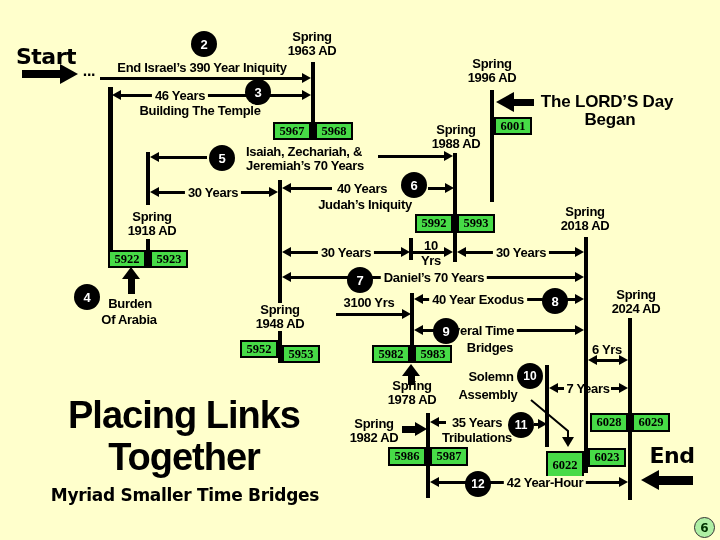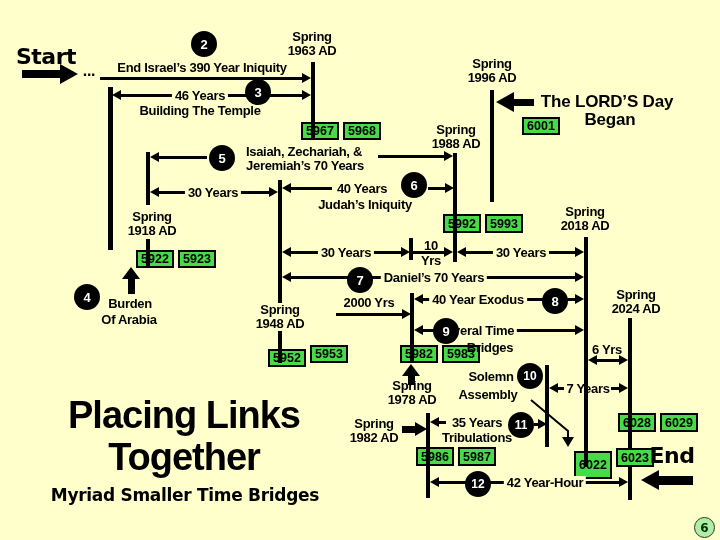--- a/index.html
+++ b/index.html
@@ -29,21 +29,21 @@
   .date{position:absolute;transform:translate(-50%,-50%);text-align:center;color:#000;
         font-weight:bold;font-size:13px;letter-spacing:-0.3px;line-height:14px;white-space:nowrap;}
   .date.bg{background:#FFFFCC;padding:0 2px;}
   .big{position:absolute;transform:translate(-50%,-50%);white-space:nowrap;color:#000;
        font-family:"DejaVu Sans",sans-serif;font-weight:bold;font-size:22px;letter-spacing:-0.5px;}
   .lords{position:absolute;transform:translate(-50%,-50%);white-space:nowrap;color:#000;
        font-weight:bold;font-size:17px;letter-spacing:-0.2px;}
   
   .ybox{position:absolute;background:#47DB47;border:2px solid #000;box-sizing:border-box;
         display:flex;align-items:center;justify-content:center;color:#000;
-        font-family:Liberation Sans, sans-serif;font-weight:bold;font-size:12.5px;margin-left:28px;}
+        font-family:Liberation Serif, serif;font-weight:bold;font-size:12.5px;}
   
   .circ{position:absolute;width:26px;height:26px;border-radius:50%;background:#000;color:#fff;
         transform:translate(-50%,-50%);display:flex;align-items:center;justify-content:center;
         font-weight:bold;font-size:13px;}
   .circ.sm{font-size:12px;}
   .title{position:absolute;transform:translate(-50%,-50%);white-space:nowrap;color:#000;
          font-weight:bold;font-size:38px;letter-spacing:-1px;}
   .subtitle{position:absolute;transform:translate(-50%,-50%);white-space:nowrap;color:#000;
          font-family:"DejaVu Sans",sans-serif;font-weight:bold;font-size:17px;letter-spacing:-0.3px;}
   .badge{position:absolute;left:694px;top:517px;width:21px;height:21px;border-radius:50%;
@@ -174,21 +174,21 @@
   <div class="bdiv" style="left:453px;top:214px;height:19px;"></div>
 
   <div class="ybox" style="left:108px;top:250px;width:38px;height:18px;">
       <span>5922</span>
     </div>
   <div class="ybox" style="left:150px;top:250px;width:38px;height:18px;">
       <span>5923</span>
     </div>
   <div class="bdiv" style="left:146px;top:250px;height:18px;"></div>
 
-  <div class="ybox" style="left:240px;top:349px;width:38px;height:18px;">
+  <div class="ybox" style="left:240px;top:340px;width:38px;height:18px;">
       <span>5952</span>
     </div>
   <div class="ybox" style="left:282px;top:345px;width:38px;height:18px;">
       <span>5953</span>
     </div>
   <div class="bdiv" style="left:278px;top:345px;height:18px;"></div>
 
   <div class="ybox" style="left:372px;top:345px;width:38px;height:18px;">
       <span>5982</span>
     </div>
@@ -221,21 +221,21 @@
     </div>
   <div class="bdiv" style="left:628px;top:413px;height:19px;"></div>
 
   <div class="big" style="left:46px;top:56px;">Start</div>
   <div class="lbl" style="left:89px;top:71px;font-size:16px;">...</div>
   <div class="lbl" style="left:202px;top:68px;">End Israel’s 390 Year Iniquity</div>
   <div class="date" style="left:312px;top:44px;">
     <div>Spring</div>
       <div>1963 AD</div>
   </div>
-  <div class="lbl bg" style="left:200px;top:96px;">46 Years</div>
+  <div class="lbl bg" style="left:180px;top:96px;">46 Years</div>
   <div class="lbl" style="left:200px;top:111px;">Building The Temple</div>
 
   <div class="date" style="left:492px;top:71px;">
     <div>Spring</div>
       <div>1996 AD</div>
   </div>
   <div class="lords" style="left:607px;top:102px;">The LORD’S Day</div>
   <div class="lords" style="left:610px;top:120px;">Began</div>
   <div class="date" style="left:456px;top:137px;">
     <div>Spring</div>
@@ -261,21 +261,21 @@
   <div class="lbl" style="left:431px;top:261px;">Yrs</div>
   <div class="lbl bg" style="left:521px;top:253px;">30 Years</div>
   <div class="lbl bg" style="left:434px;top:278px;">Daniel’s 70 Years</div>
 
   <div class="lbl" style="left:130px;top:304px;">Burden</div>
   <div class="lbl" style="left:129px;top:320px;">Of Arabia</div>
   <div class="date bg" style="left:280px;top:317px;">
     <div>Spring</div>
       <div>1948 AD</div>
   </div>
-  <div class="lbl" style="left:369px;top:303px;">2000 Yrs</div>
+  <div class="lbl" style="left:369px;top:303px;">3100 Yrs</div>
   <div class="lbl bg" style="left:478px;top:300px;">40 Year Exodus</div>
   <div class="date" style="left:636px;top:302px;">
     <div>Spring</div>
       <div>2024 AD</div>
   </div>
   <div class="lbl bg" style="left:476px;top:331px;">Several Time</div>
   <div class="lbl" style="left:490px;top:348px;">Bridges</div>
   <div class="lbl" style="left:607px;top:350px;">6 Yrs</div>
 
   <div class="lbl" style="left:491px;top:377px;">Solemn</div>

